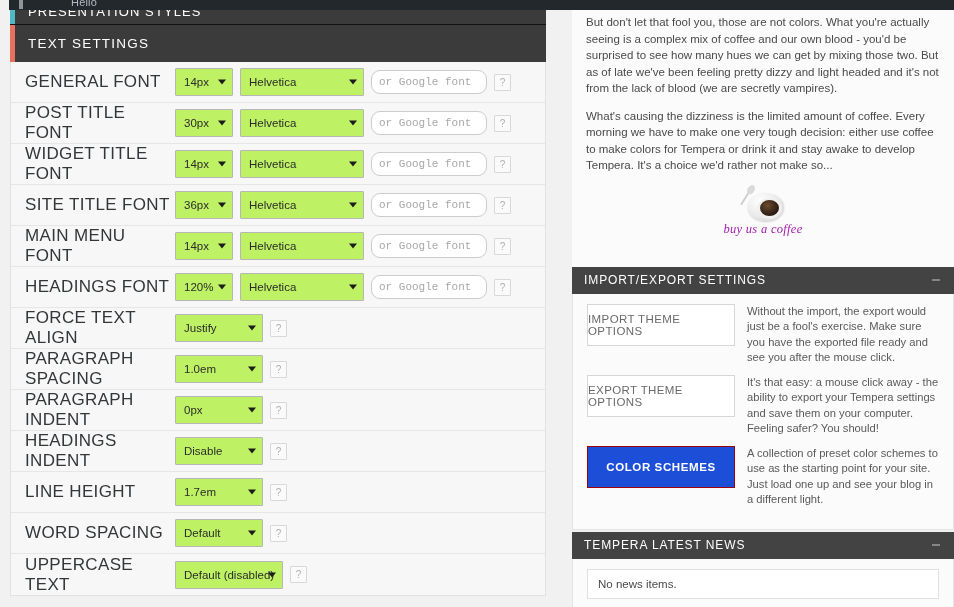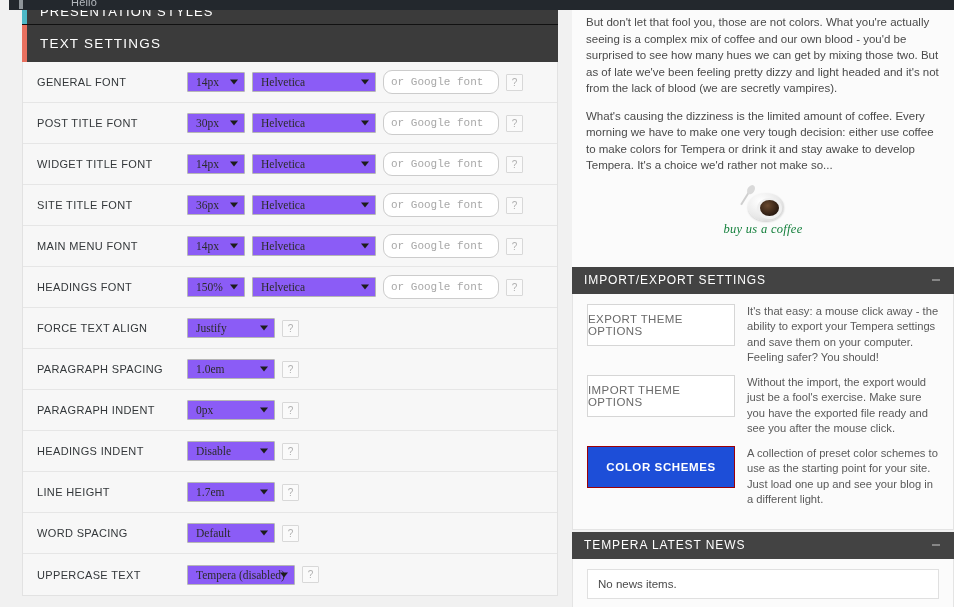--- a/index.html
+++ b/index.html
@@ -21,21 +21,21 @@
     background: #b4b9be; opacity: .75;
   }
   .adminbar-text {
     position: absolute; left: 62px; top: -4px;
     font-size: 11px; color: #b4b9be; line-height: 12px;
     letter-spacing: .2px; overflow: hidden; height: 10px;
   }
 
   
   .left-col {
-    position: absolute; left: 22px; top: 10px;
+    position: absolute; left: 10px; top: 10px;
     width: 536px; height: 597px;
   }
 
   
   .sec-head-cut {
     position: relative; height: 14px; width: 536px;
     background: #3b3b3b; overflow: hidden;
   }
   .sec-head-cut .accent {
     position: absolute; left: 0; top: 0; width: 5px; height: 100%;
@@ -68,33 +68,33 @@
 
   .row {
     display: flex; align-items: center;
     height: 41px; padding: 0 0 0 14px;
     border-bottom: 1px solid #e6e6e6;
     background: #f7f7f7;
   }
   .row:last-child { border-bottom: none; }
   .row-label {
     width: 150px; flex: 0 0 150px;
-    font-size: 11px; color: #33373a;
+    font-size: 17px; color: #33373a;
     letter-spacing: .35px; text-transform: uppercase;
   }
   .controls { display: flex; align-items: center; gap: 7px; }
 
   
   .sel {
-    position: relative; height: 20px;
-    border: 1px solid #b6b6b6; background: #8b5cf6;
+    position: relative; height: 28px;
+    border: 1px solid #b6b6b6; background: #bef264;
     display: inline-flex; align-items: center;
     font-size: 11.5px; color: #2b2b2b;
     padding: 0 20px 0 8px; border-radius: 1px;
-    cursor: pointer; white-space: nowrap; font-family: Liberation Serif, serif;
+    cursor: pointer; white-space: nowrap;
   }
   .sel .caret {
     position: absolute; right: 6px; top: 50%;
     transform: translateY(-50%);
     width: 0; height: 0;
     border-left: 4px solid transparent;
     border-right: 4px solid transparent;
     border-top: 5px solid #1c1c1c;
   }
   .sel.size   { width: 58px; }
@@ -185,21 +185,21 @@
     transform: rotate(32deg);
   }
   .spoon::before {
     content: ""; position: absolute; left: -4px; top: -3px;
     width: 7px; height: 10px; border-radius: 50%;
     background: #d9d9d9;
   }
   .coffee-label {
     position: absolute; left: 0; top: 33px; width: 130px;
     text-align: center; font-family: "Liberation Serif", serif;
-    font-style: italic; font-size: 12.5px; color: #15803d;
+    font-style: italic; font-size: 12.5px; color: #a21caf;
     letter-spacing: .3px;
   }
 
   .ie-row { display: flex; align-items: flex-start; margin-bottom: 9px; }
   .ie-btn {
     width: 148px; flex: 0 0 148px; height: 42px;
     border: 1px solid #d6d6d6; background: #fff;
     display: flex; align-items: center; justify-content: center;
     font-size: 11.5px; color: #6a6a6a; letter-spacing: .4px;
     cursor: pointer;
@@ -316,21 +316,21 @@
               <span class="caret"></span>
             </div>
             <input class="gfont" type="text" placeholder="or Google font" style="">
             <div class="help">?</div>
           </div>
         </div>
         <div class="row">
           <div class="row-label">HEADINGS FONT</div>
           <div class="controls">
             <div class="sel size">
-              <span>150%</span>
+              <span>120%</span>
               <span class="caret"></span>
             </div>
             <div class="sel family">
               <span>Helvetica</span>
               <span class="caret"></span>
             </div>
             <input class="gfont" type="text" placeholder="or Google font" style="">
             <div class="help">?</div>
           </div>
         </div>
@@ -391,21 +391,21 @@
               <span>Default</span>
               <span class="caret"></span>
             </div>
             <div class="help">?</div>
           </div>
         </div>
         <div class="row">
           <div class="row-label">UPPERCASE TEXT</div>
           <div class="controls">
             <div class="sel xwide">
-              <span>Tempera (disabled)</span>
+              <span>Default (disabled)</span>
               <span class="caret"></span>
             </div>
             <div class="help">?</div>
           </div>
         </div>
       </div>
   </div>
 
   <div class="right-col">
 
@@ -426,26 +426,26 @@
       </div>
     </div>
 
     <div class="rpanel">
       <div class="rpanel-head">
         <div class="ttl">IMPORT/EXPORT SETTINGS</div>
         <div class="minus"></div>
       </div>
       <div class="rpanel-body" id="ie-container">
           <div class="ie-row">
+            <div class="ie-btn">IMPORT THEME OPTIONS</div>
+            <div class="ie-desc">Without the import, the export would just be a fool's exercise. Make sure you have the exported file ready and see you after the mouse click.</div>
+          </div>
+          <div class="ie-row">
             <div class="ie-btn">EXPORT THEME OPTIONS</div>
             <div class="ie-desc">It's that easy: a mouse click away - the ability to export your Tempera settings and save them on your computer. Feeling safer? You should!</div>
-          </div>
-          <div class="ie-row">
-            <div class="ie-btn">IMPORT THEME OPTIONS</div>
-            <div class="ie-desc">Without the import, the export would just be a fool's exercise. Make sure you have the exported file ready and see you after the mouse click.</div>
           </div>
           <div class="ie-row">
             <div class="ie-btn primary">COLOR SCHEMES</div>
             <div class="ie-desc">A collection of preset color schemes to use as the starting point for your site. Just load one up and see your blog in a different light.</div>
           </div>
         </div>
     </div>
 
     <div class="rpanel">
       <div class="rpanel-head">

